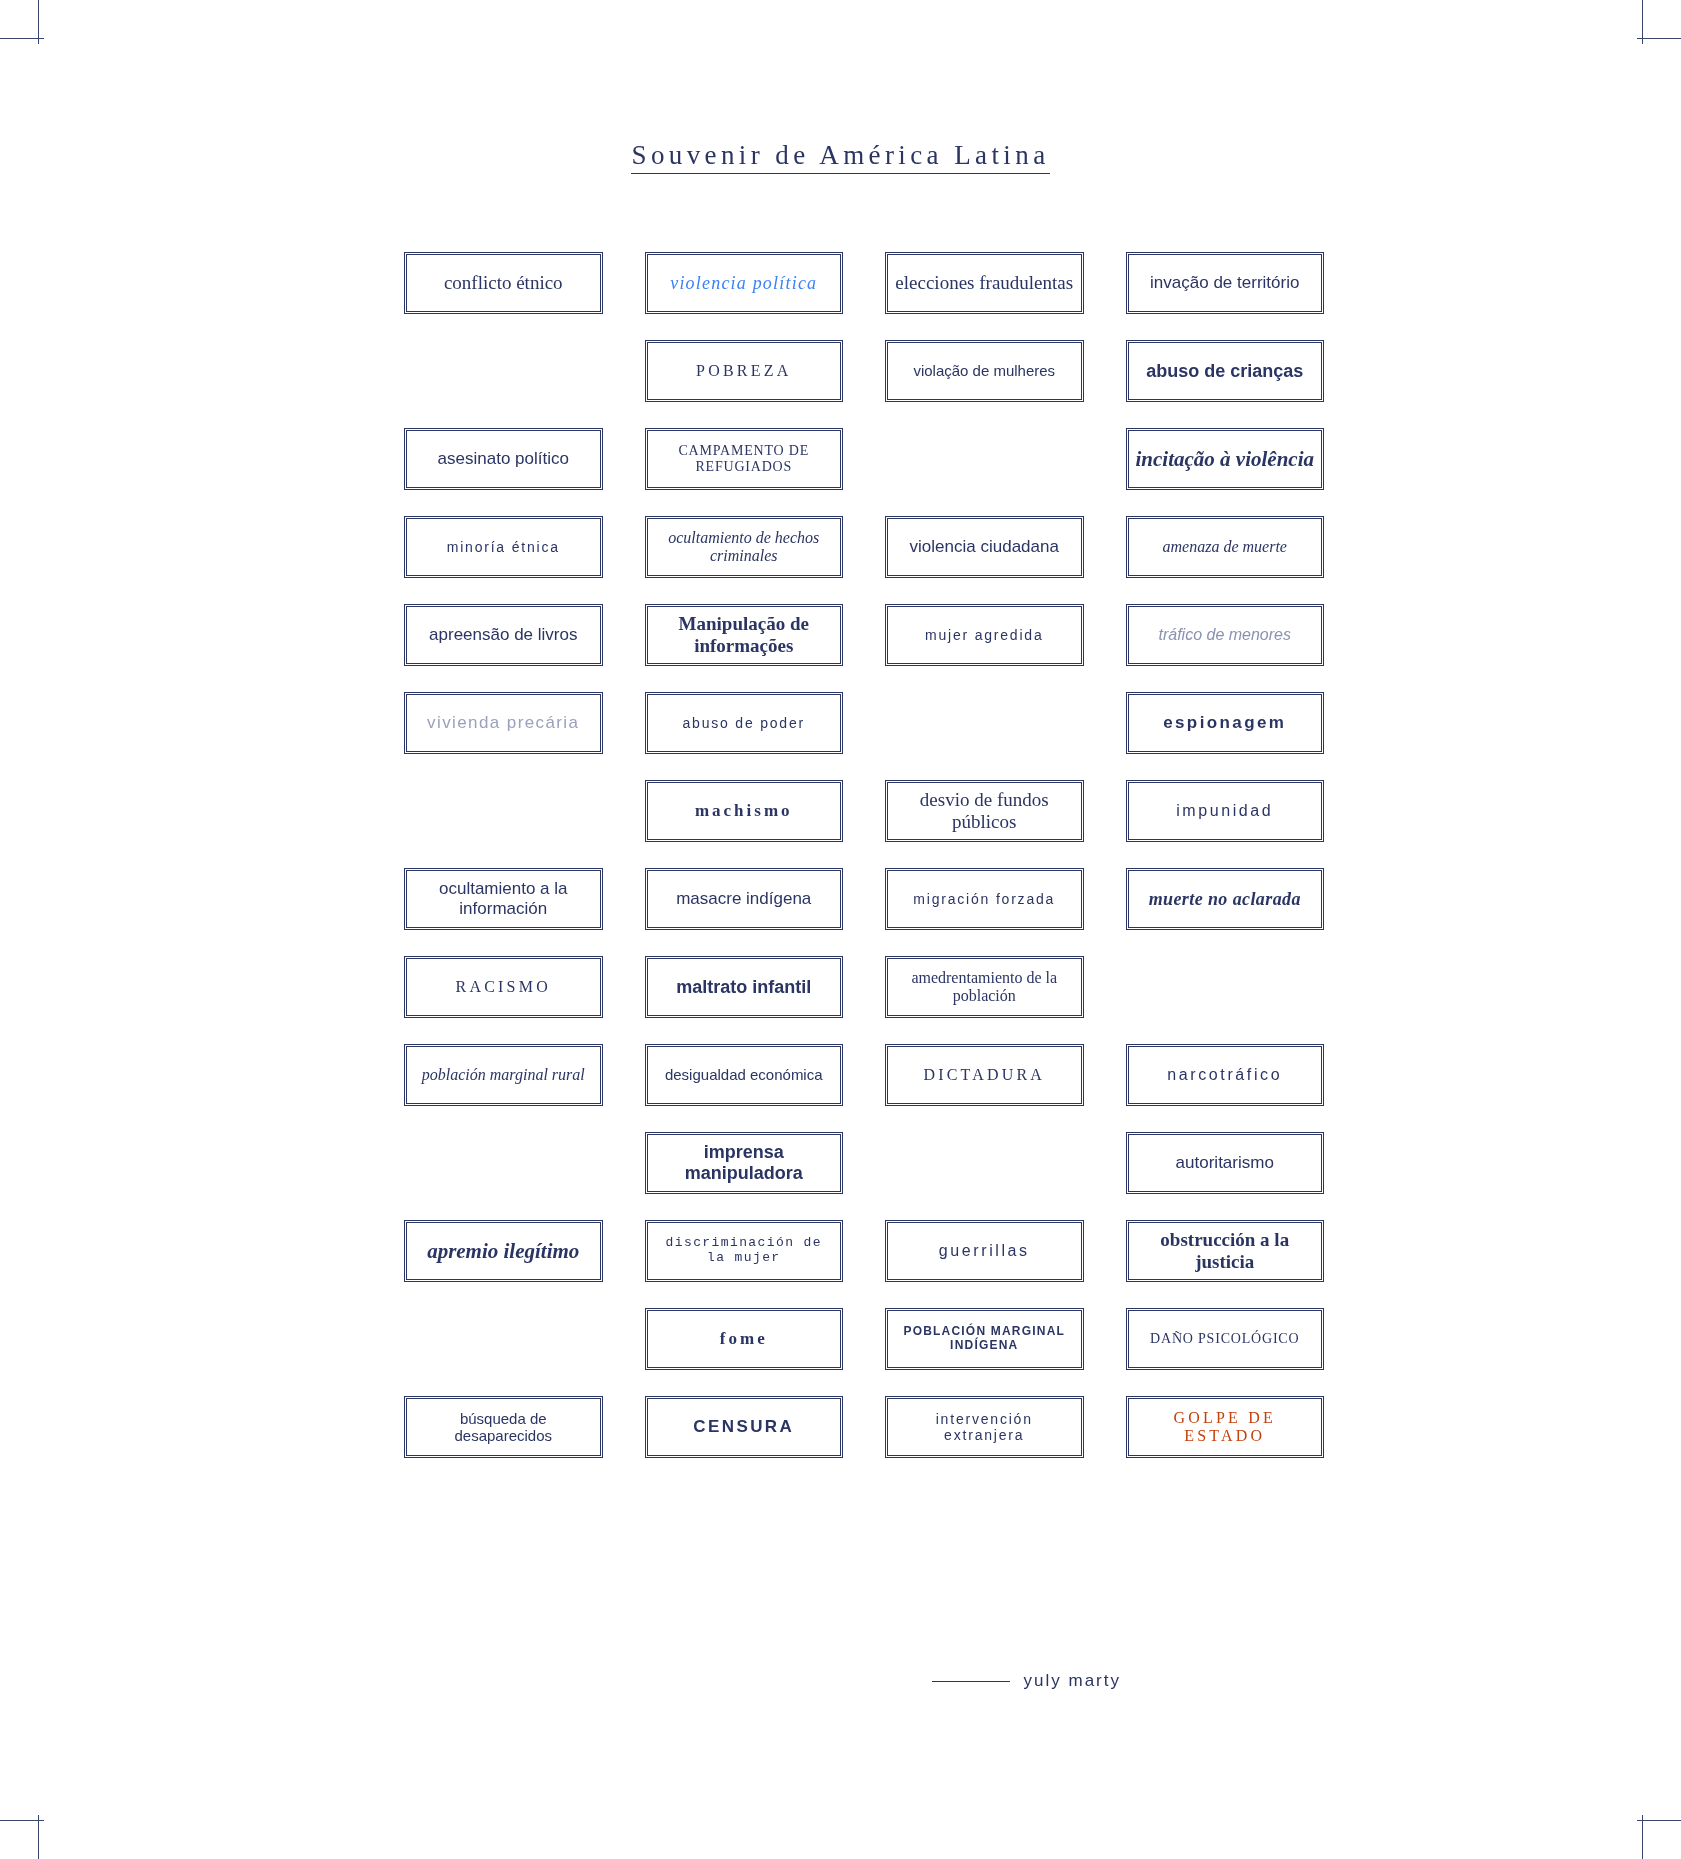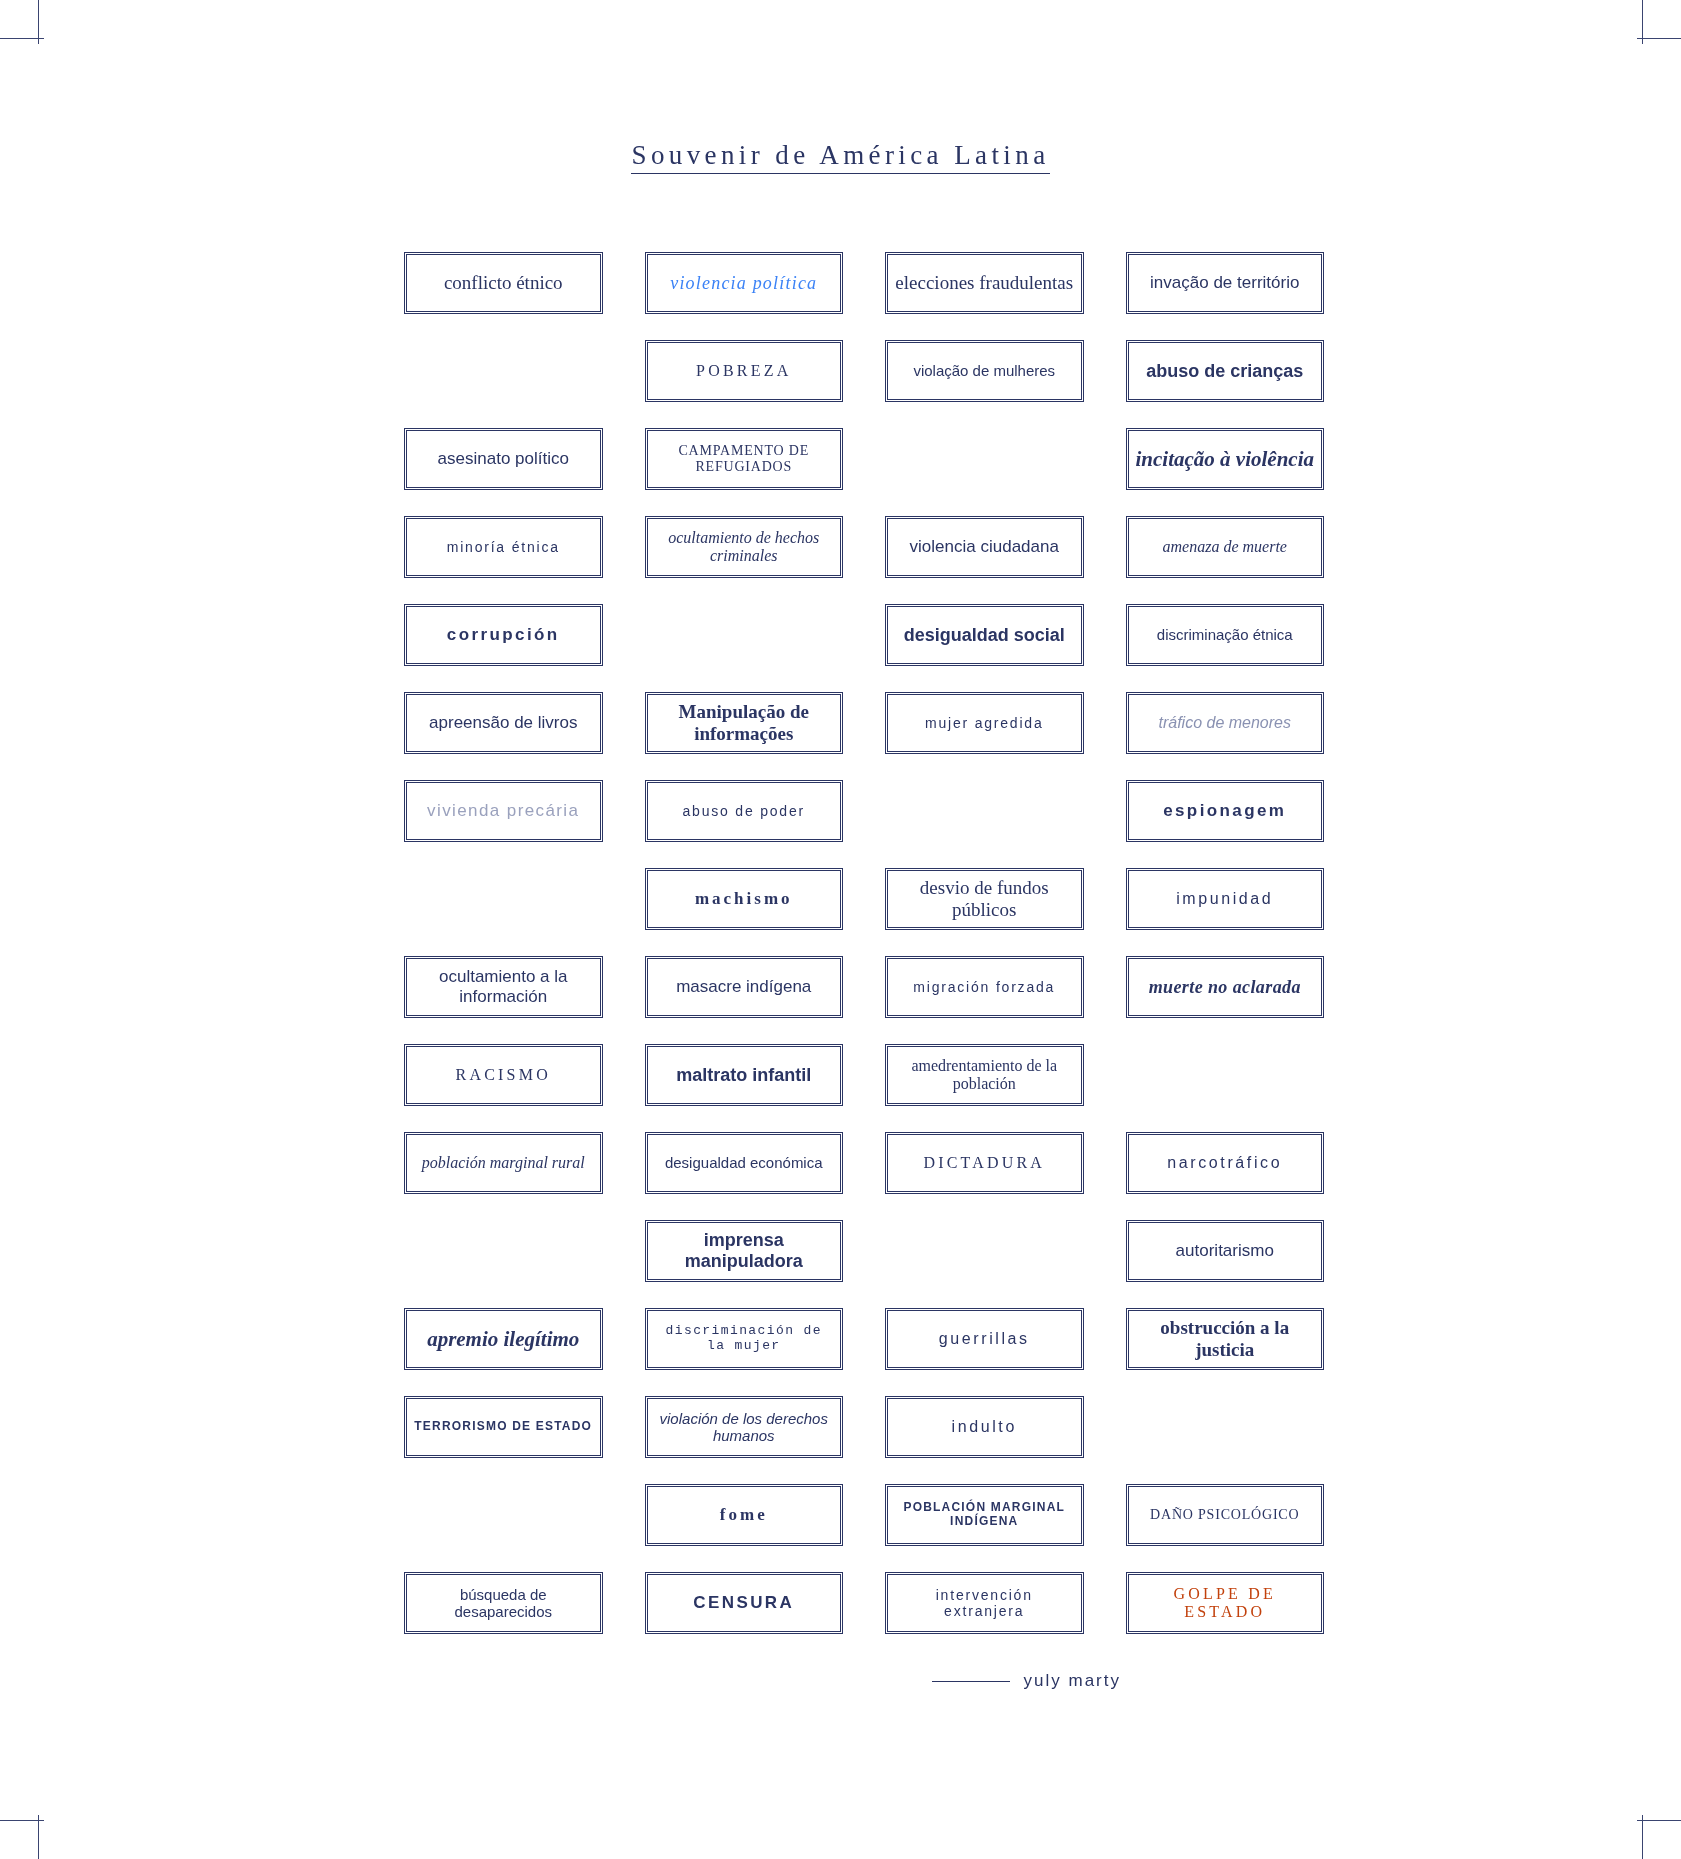--- a/index.html
+++ b/index.html
@@ -201,34 +201,20 @@
       </div>
       <div class="cell">
         <div class="box t-sans">violencia ciudadana</div>
       </div>
       <div class="cell">
         <div class="box t-serif-it2">amenaza de muerte</div>
       </div>
     </div>
     <div class="row">
       <div class="cell">
-        <div class="box t-sans-bsp">corrupción</div>
-      </div>
-      <div class="cell">
-        <div class="box empty"></div>
-      </div>
-      <div class="cell">
-        <div class="box t-sans-b">desigualdad social</div>
-      </div>
-      <div class="cell">
-        <div class="box t-sans-sm">discriminação étnica</div>
-      </div>
-    </div>
-    <div class="row">
-      <div class="cell">
         <div class="box t-sans">apreensão de livros</div>
       </div>
       <div class="cell">
         <div class="box t-serif-b">Manipulação de informações</div>
       </div>
       <div class="cell">
         <div class="box t-sans-sp-sm">mujer agredida</div>
       </div>
       <div class="cell">
         <div class="box t-sans-it-lt">tráfico de menores</div>
@@ -323,34 +309,20 @@
         <div class="box t-serif-bi">apremio ilegítimo</div>
       </div>
       <div class="cell">
         <div class="box t-mono-sp">discriminación de la mujer</div>
       </div>
       <div class="cell">
         <div class="box t-sans-sp">guerrillas</div>
       </div>
       <div class="cell">
         <div class="box t-serif-b">obstrucción a la justicia</div>
-      </div>
-    </div>
-    <div class="row">
-      <div class="cell">
-        <div class="box t-sans-bcaps">TERRORISMO DE ESTADO</div>
-      </div>
-      <div class="cell">
-        <div class="box t-sans-it">violación de los derechos humanos</div>
-      </div>
-      <div class="cell">
-        <div class="box t-sans-sp">indulto</div>
-      </div>
-      <div class="cell">
-        <div class="box empty"></div>
       </div>
     </div>
     <div class="row">
       <div class="cell">
         <div class="box empty"></div>
       </div>
       <div class="cell">
         <div class="box t-serif-spb">fome</div>
       </div>
       <div class="cell">

